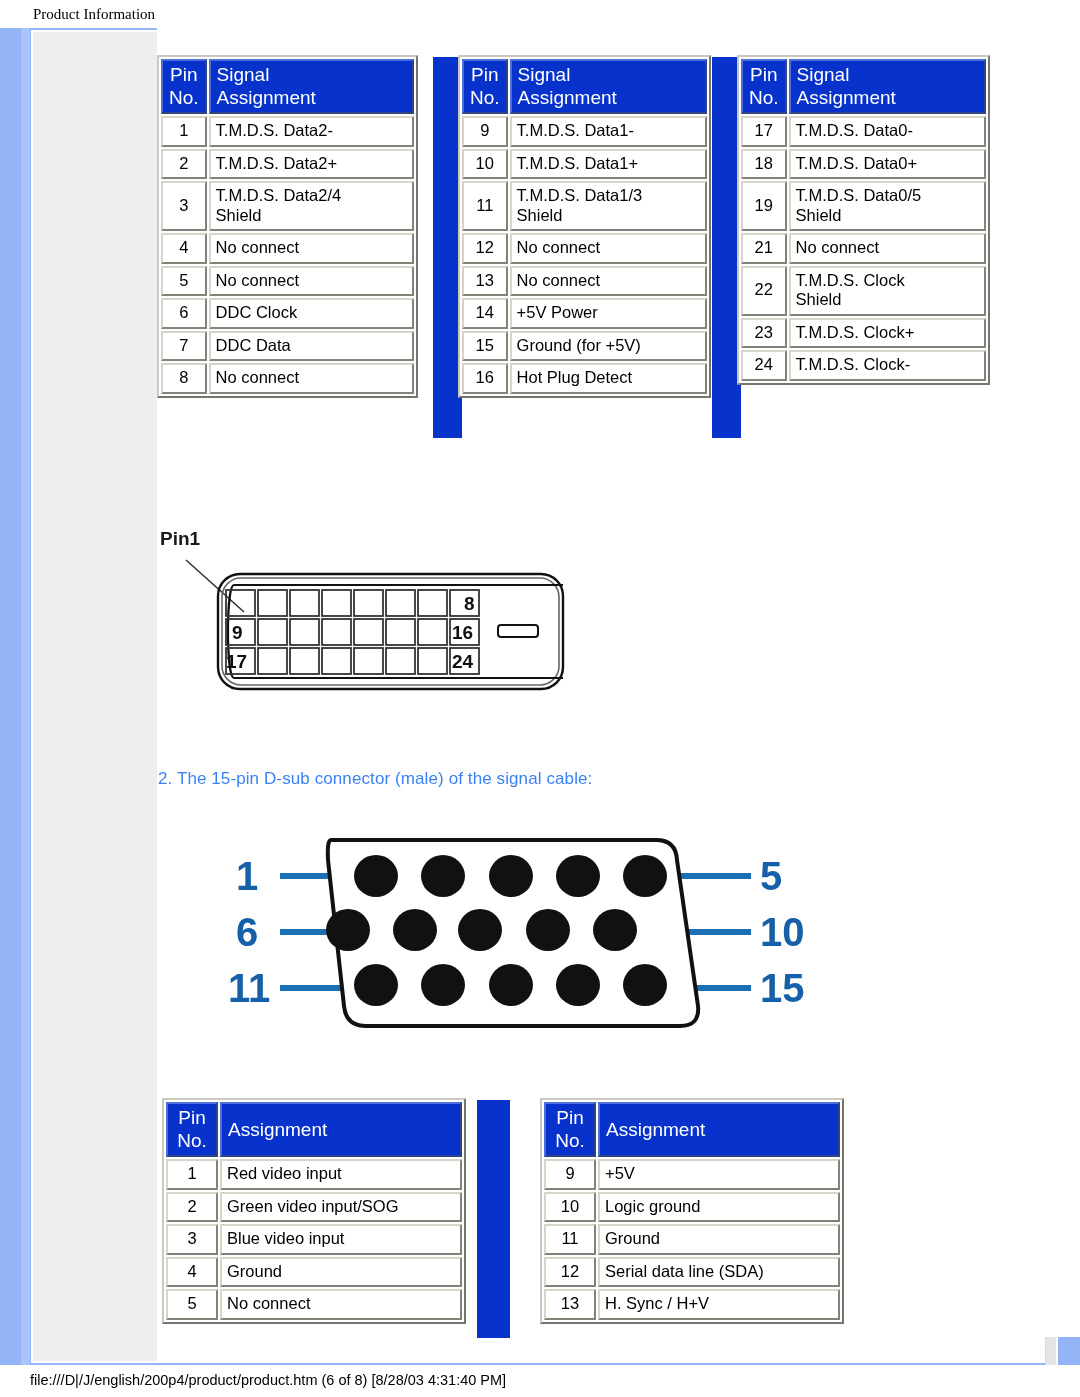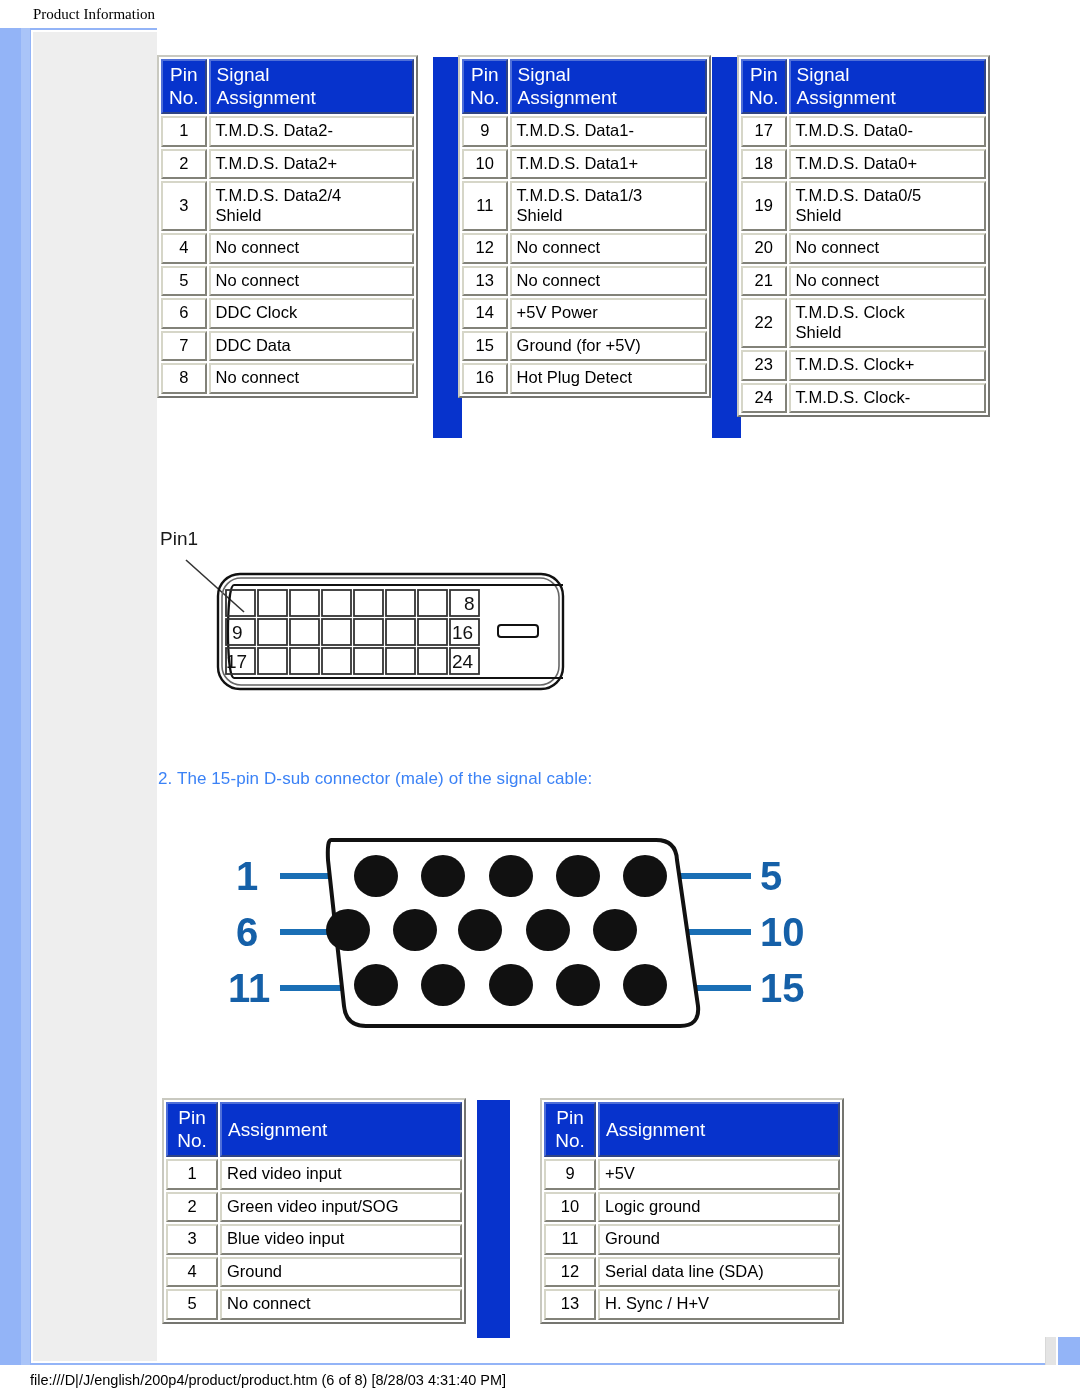--- a/index.html
+++ b/index.html
@@ -81,21 +81,21 @@
   }
   table.pintable td.hdr.num { width: 44px; text-align: center; }
 
   
   .bluebar {
     position: absolute;
     background: #0733cc;
   }
 
   
-  .dvi-wrap { position: absolute; left: 158px; top: 528px; width: 420px; height: 165px; }
+  .dvi-wrap { position: absolute; left: 158px; top: 528px; width: 420px; height: 165px; font-weight: bold; }
   .dvi-label {
     position: absolute; left: 2px; top: 0px;
     font-size: 19px; color: #1a1a1a;
     font-family: "Liberation Sans", sans-serif;
   }
 
   
   .steptext {
     position: absolute; left: 158px; top: 769px;
     font-size: 17px; color: #3b82f6; letter-spacing: .1px;
@@ -226,24 +226,20 @@
             <td class="num">17</td>
             <td>T.M.D.S. Data0-</td>
           </tr>
           <tr>
             <td class="num">18</td>
             <td>T.M.D.S. Data0+</td>
           </tr>
           <tr>
             <td class="num">19</td>
             <td>T.M.D.S. Data0/5<br>Shield</td>
-          </tr>
-          <tr>
-            <td class="num">20</td>
-            <td>No connect</td>
           </tr>
           <tr>
             <td class="num">21</td>
             <td>No connect</td>
           </tr>
           <tr>
             <td class="num">22</td>
             <td>T.M.D.S. Clock<br>Shield</td>
           </tr>
           <tr>

